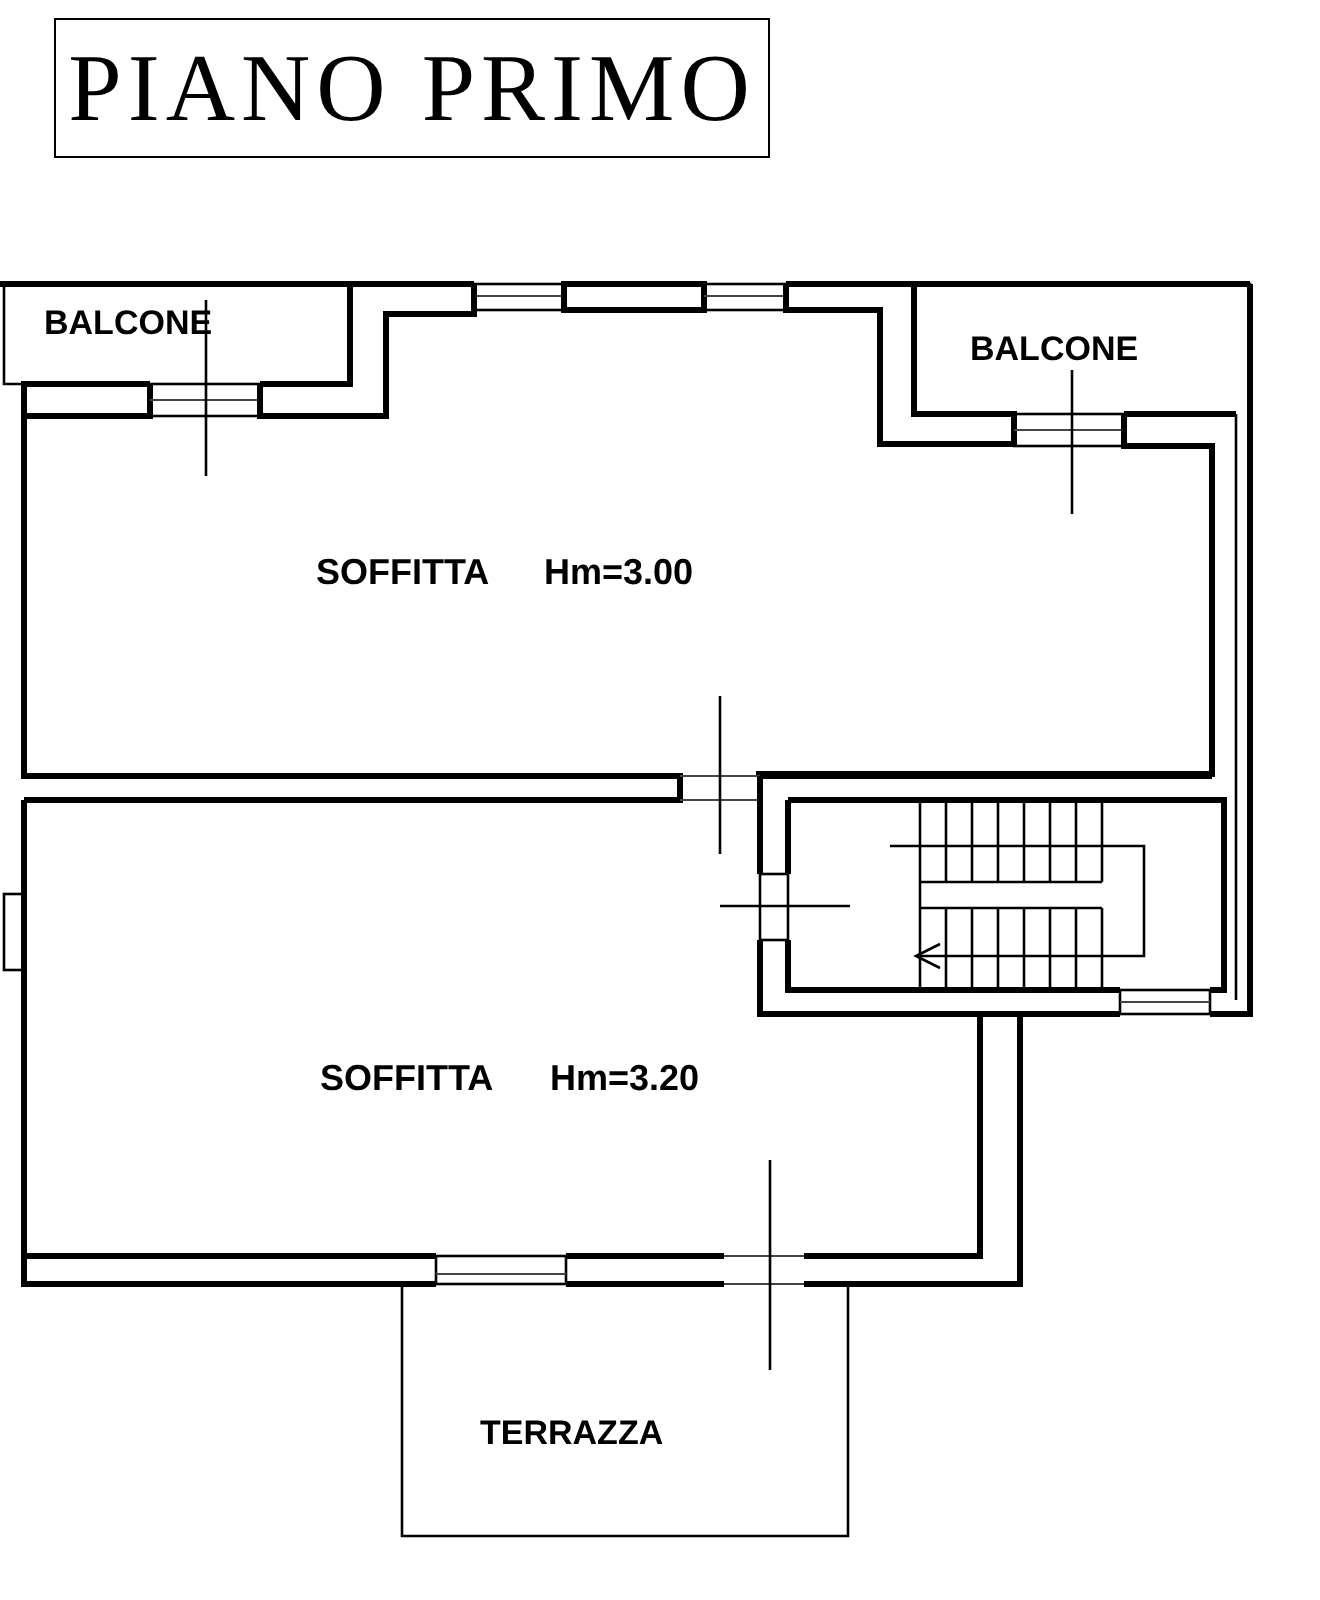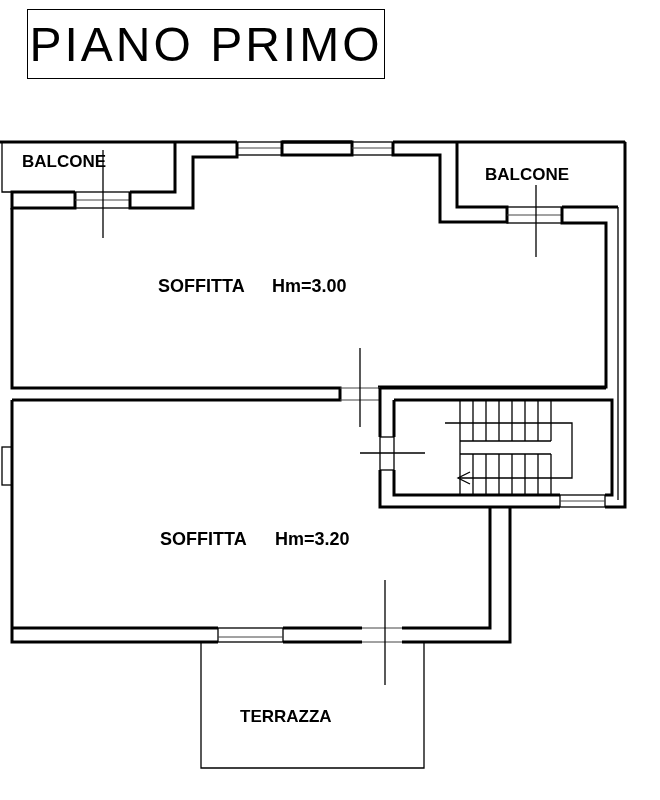--- a/index.html
+++ b/index.html
@@ -3,21 +3,21 @@
 <meta charset="utf-8">
 <style>
   html, body { margin:0; padding:0; background:#ffffff; }
   body { width:660px; height:800px; position:relative; overflow:hidden; font-family:"Liberation Sans", sans-serif; }
   #plan { position:absolute; left:0; top:0; width:660px; height:800px; }
   .wall { fill:none; stroke:#000; stroke-width:3; stroke-linejoin:miter; }
   .thin { fill:none; stroke:#000; stroke-width:1.3; }
   .hair { fill:none; stroke:#444; stroke-width:1; }
   .lbl { font-family:"Liberation Sans", sans-serif; font-weight:bold; fill:#000; }
   .title-box { position:absolute; left:27px; top:9px; width:358px; height:70px; border:1.5px solid #000; box-sizing:border-box; }
-  .title-text { position:absolute; left:0; right:0; top:6px; text-align:center; font-family:Liberation Sans, sans-serif; font-size:48px; letter-spacing:3px; color:#000; line-height:58px; font-weight:normal; }
+  .title-text { position:absolute; left:0; right:0; top:6px; text-align:center; font-family:Liberation Serif, serif; font-size:48px; letter-spacing:3px; color:#000; line-height:58px; font-weight:normal; }
 </style>
 </head>
 <body>
 
 <div class="title-box">
   <div class="title-text">PIANO PRIMO</div>
 </div>
 
 <svg id="plan" viewBox="0 0 660 800" xmlns="http://www.w3.org/2000/svg">
 

